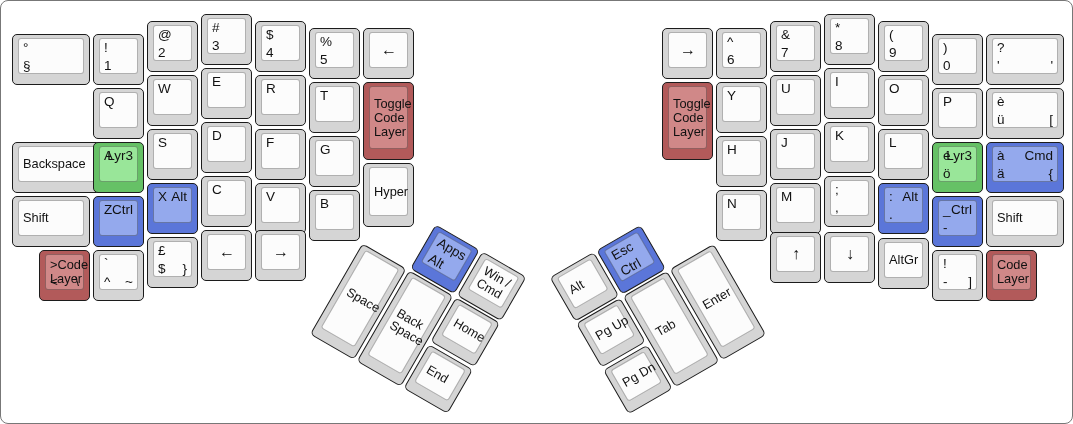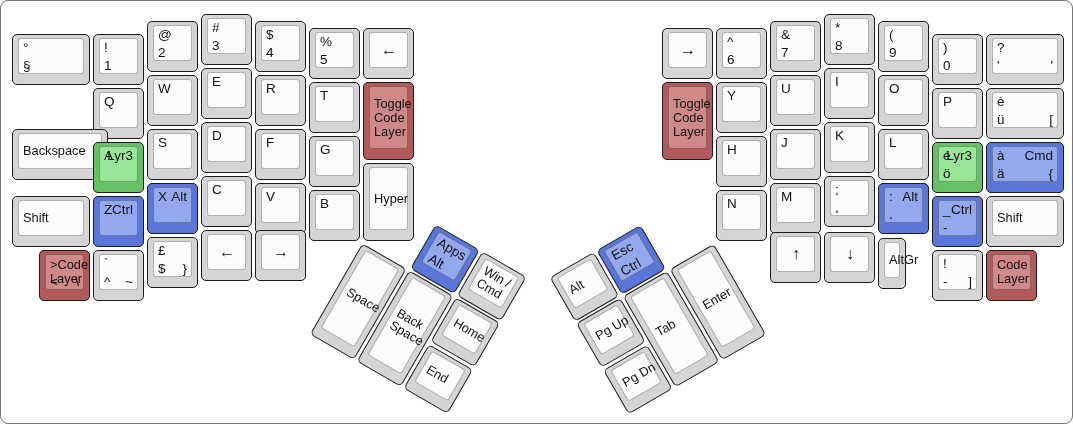--- a/index.html
+++ b/index.html
@@ -116,21 +116,21 @@
     <div class="key gray" style="left: 308px; top: 81px; width: 51px; height: 51px;">
       <div class="face">
         <span class="lbl tl">T</span>
       </div>
     </div>
     <div class="key red" style="left: 362px; top: 81px; width: 51px; height: 78px;">
       <div class="face">
         <div class="cblock"><div>Toggle</div><div>Code</div><div>Layer</div></div>
       </div>
     </div>
-    <div class="key gray" style="left: 11px; top: 128px; width: 96px; height: 51px;">
+    <div class="key gray" style="left: 11px; top: 141px; width: 96px; height: 51px;">
       <div class="face">
         <div class="cblock"><div>Backspace</div></div>
       </div>
     </div>
     <div class="key green" style="left: 92px; top: 141px; width: 51px; height: 51px;">
       <div class="face">
         <span class="lbl tl">A</span>
         <span class="lbl tr">Lyr3</span>
       </div>
     </div>
@@ -147,21 +147,21 @@
     <div class="key gray" style="left: 254px; top: 128px; width: 51px; height: 51px;">
       <div class="face">
         <span class="lbl tl">F</span>
       </div>
     </div>
     <div class="key gray" style="left: 308px; top: 135px; width: 51px; height: 51px;">
       <div class="face">
         <span class="lbl tl">G</span>
       </div>
     </div>
-    <div class="key gray" style="left: 362px; top: 162px; width: 51px; height: 78px;">
+    <div class="key gray" style="left: 362px; top: 162px; width: 51px; height: 64px;">
       <div class="face">
         <div class="cblock"><div>Hyper</div></div>
       </div>
     </div>
     <div class="key gray" style="left: 11px; top: 195px; width: 78px; height: 51px;">
       <div class="face">
         <div class="cblock"><div>Shift</div></div>
       </div>
     </div>
     <div class="key blue" style="left: 92px; top: 195px; width: 51px; height: 51px;">
@@ -436,21 +436,21 @@
     <div class="key gray" style="left: 769px; top: 231px; width: 51px; height: 51px;">
       <div class="face">
         <div class="cblock arrow"><div>↑</div></div>
       </div>
     </div>
     <div class="key gray" style="left: 823px; top: 231px; width: 51px; height: 51px;">
       <div class="face">
         <div class="cblock arrow"><div>↓</div></div>
       </div>
     </div>
-    <div class="key gray" style="left: 877px; top: 237px; width: 28px; height: 51px;">
+    <div class="key gray" style="left: 877px; top: 237px; width: 51px; height: 51px;">
       <div class="face">
         <div class="cblock"><div>AltGr</div></div>
       </div>
     </div>
     <div class="key gray" style="left: 931px; top: 249px; width: 51px; height: 51px;">
       <div class="face">
         <span class="lbl tl">!</span>
         <span class="lbl bl">-</span>
         <span class="lbl br">]</span>
       </div>

